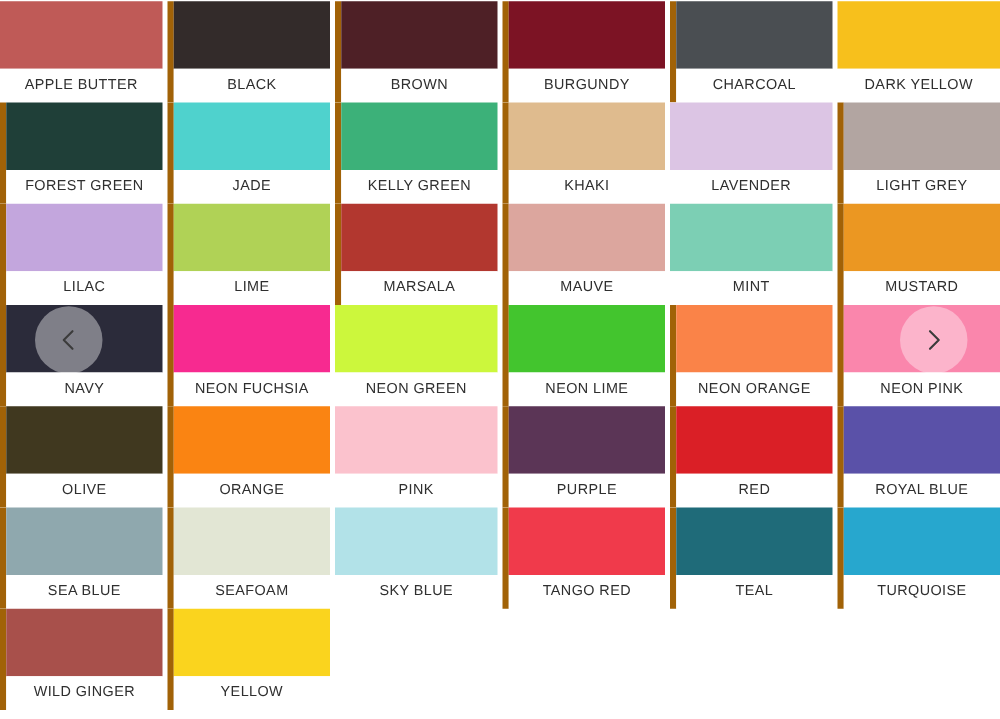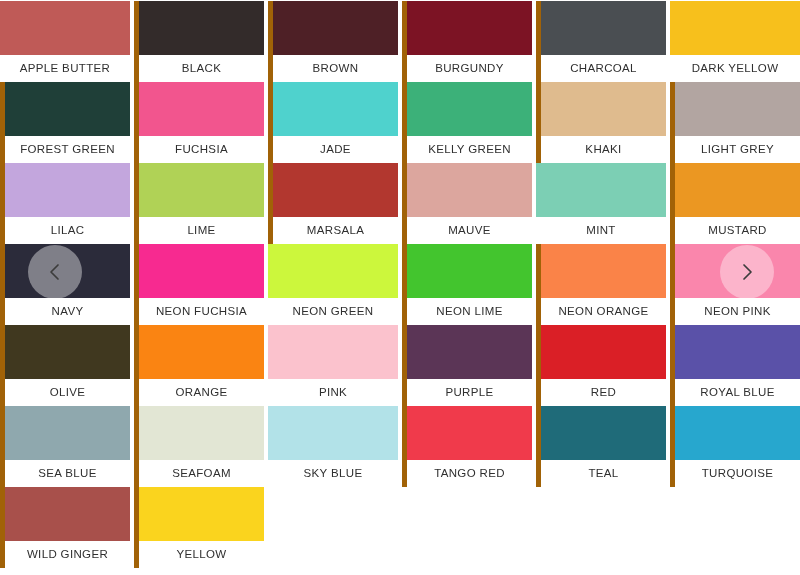--- a/index.html
+++ b/index.html
@@ -122,34 +122,34 @@
       </div>
       <div class="swatch-cell first-col">
         <div class="swatch-chip" style="background: rgb(247, 192, 28);"></div>
         <div class="swatch-label">DARK YELLOW</div>
       </div>
       <div class="swatch-cell">
         <div class="swatch-chip" style="background: rgb(31, 63, 56);"></div>
         <div class="swatch-label">FOREST GREEN</div>
       </div>
       <div class="swatch-cell">
-        <div class="swatch-chip" style="background: rgb(242, 85, 142);"></div>
-        <div class="swatch-label">FUCHSIA</div>
-      </div>
-      <div class="swatch-cell">
         <div class="swatch-chip" style="background: rgb(79, 210, 205);"></div>
         <div class="swatch-label">JADE</div>
       </div>
       <div class="swatch-cell">
         <div class="swatch-chip" style="background: rgb(60, 177, 121);"></div>
         <div class="swatch-label">KELLY GREEN</div>
       </div>
       <div class="swatch-cell">
         <div class="swatch-chip" style="background: rgb(223, 187, 142);"></div>
         <div class="swatch-label">KHAKI</div>
+      </div>
+      <div class="swatch-cell first-col">
+        <div class="swatch-chip" style="background: rgb(220, 197, 228);"></div>
+        <div class="swatch-label">LAVENDER</div>
       </div>
       <div class="swatch-cell">
         <div class="swatch-chip" style="background: rgb(178, 165, 161);"></div>
         <div class="swatch-label">LIGHT GREY</div>
       </div>
       <div class="swatch-cell">
         <div class="swatch-chip" style="background: rgb(195, 166, 221);"></div>
         <div class="swatch-label">LILAC</div>
       </div>
       <div class="swatch-cell">

